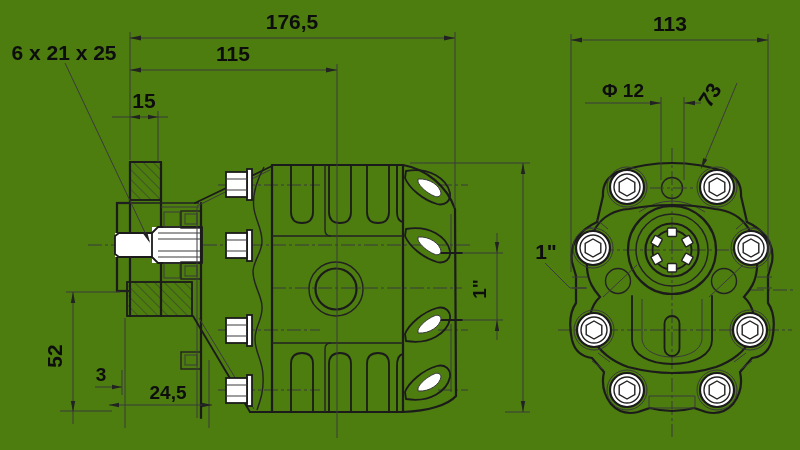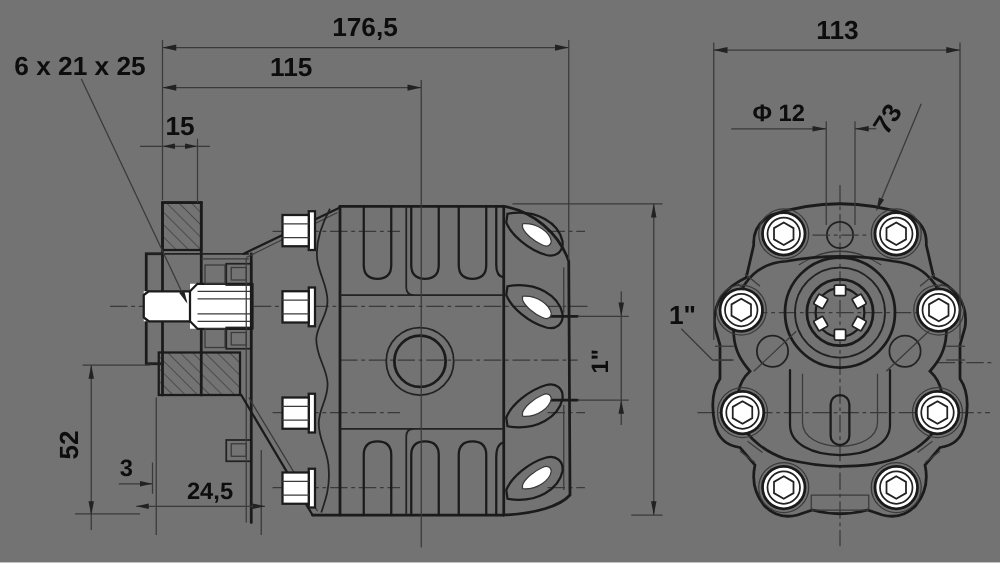--- a/index.html
+++ b/index.html
@@ -1,16 +1,16 @@
 <!DOCTYPE html>
 <html><head>
 <meta charset="utf-8">
 <style>
   html,body{margin:0;padding:0;background:#fff;}
-  #stage{width:800px;height:450px;position:relative;background:#737373;}
+  #stage{width:800px;height:450px;position:relative;background:#4d7c0f;}
   svg{display:block;}
   .b2{stroke:#1b1b1b;stroke-width:2.2;fill:none;stroke-linecap:round;}
   .b18{stroke:#1b1b1b;stroke-width:1.8;fill:none;stroke-linecap:round;}
   .b15{stroke:#222;stroke-width:1.4;fill:none;}
   .t{stroke:#3a3a3a;stroke-width:1;fill:none;}
   .cl{stroke:#3a3a3a;stroke-width:1;fill:none;stroke-dasharray:14 3 3 3;}
   .wf{fill:#fff;}
   .ah{fill:#222;stroke:none;}
   .hatched{fill:url(#hatch);stroke:#1b1b1b;stroke-width:1.8;}
   text.dim{font-family:"Liberation Sans",sans-serif;font-weight:bold;fill:#0d0d0d;font-size:21px;}

